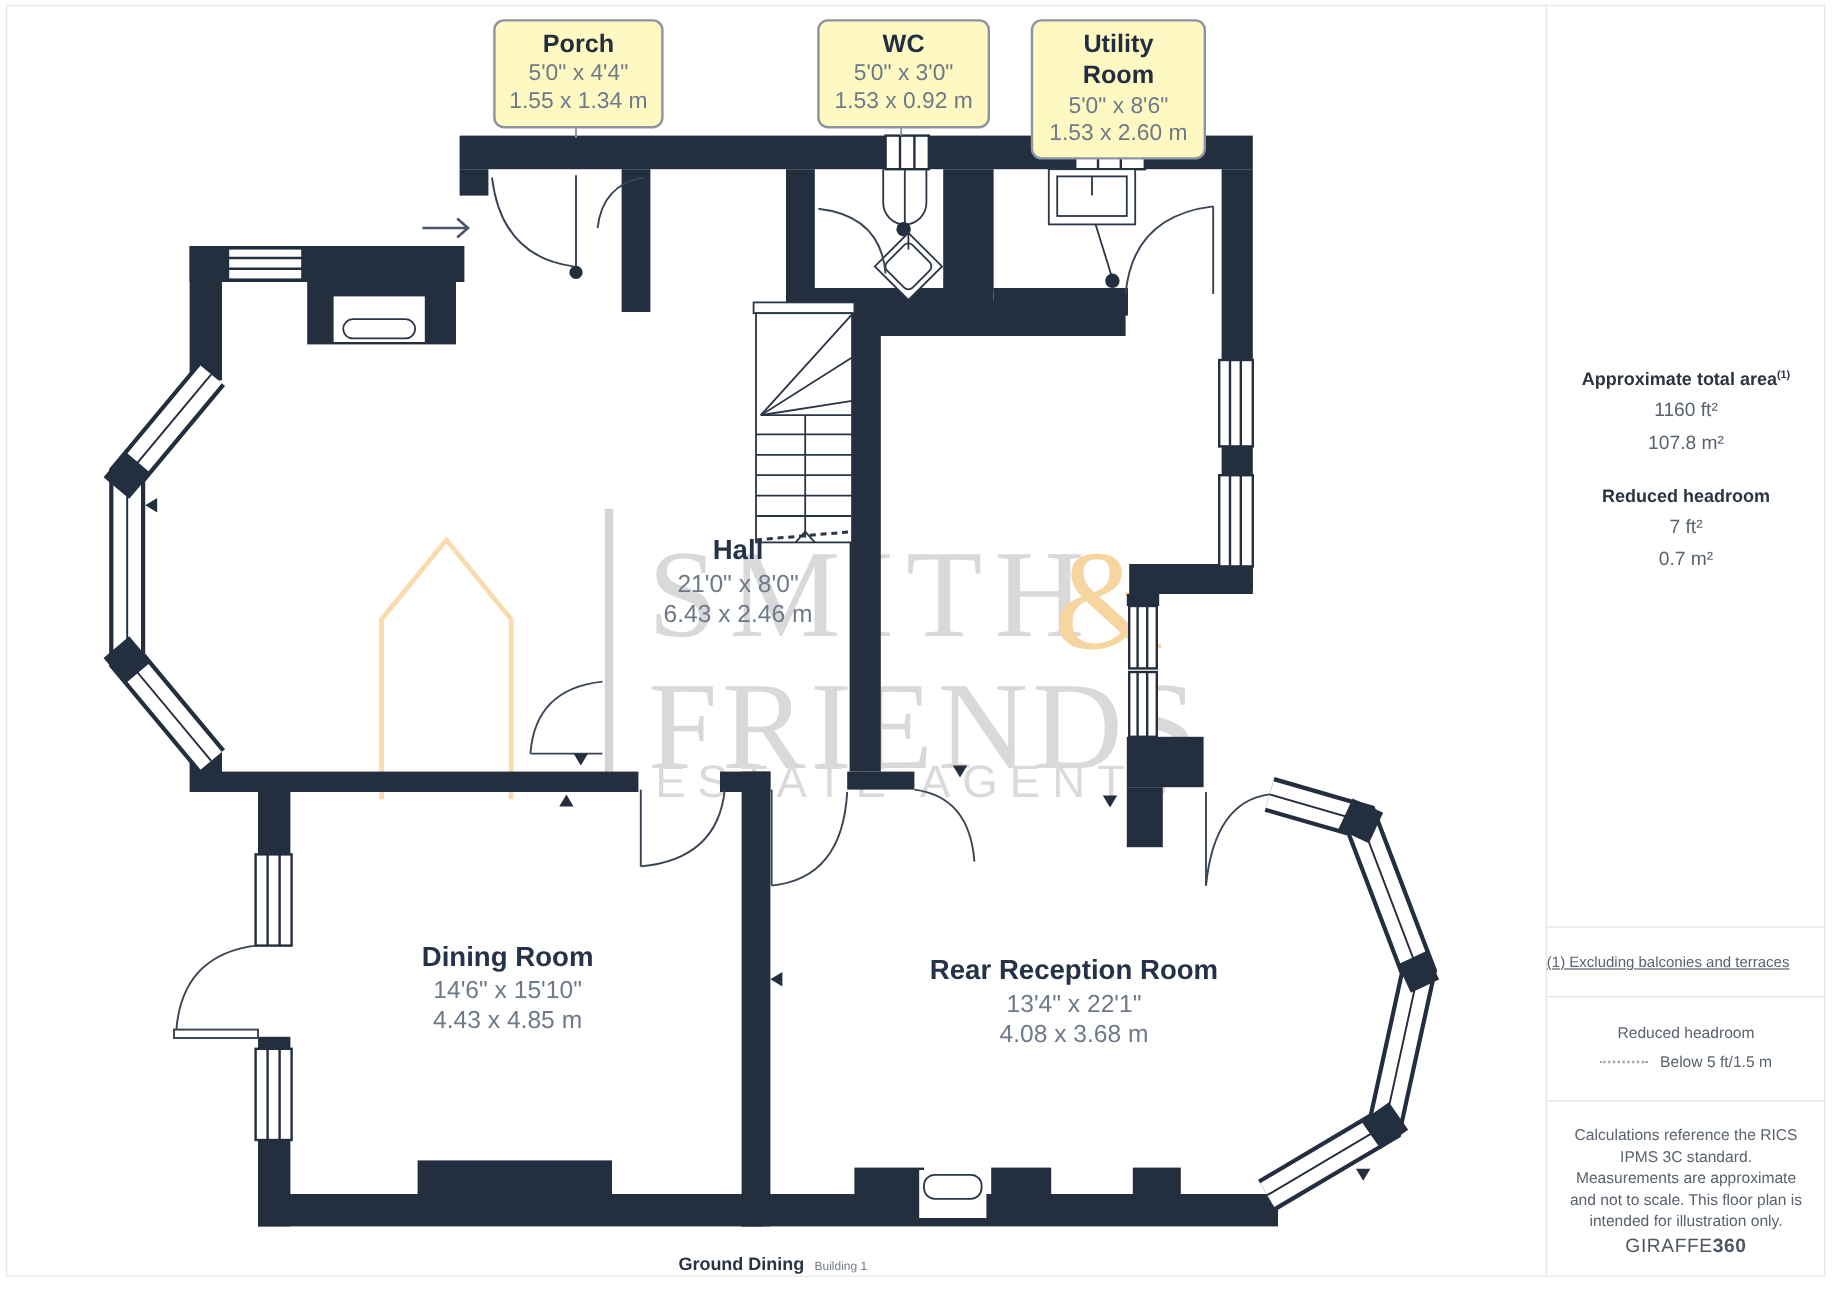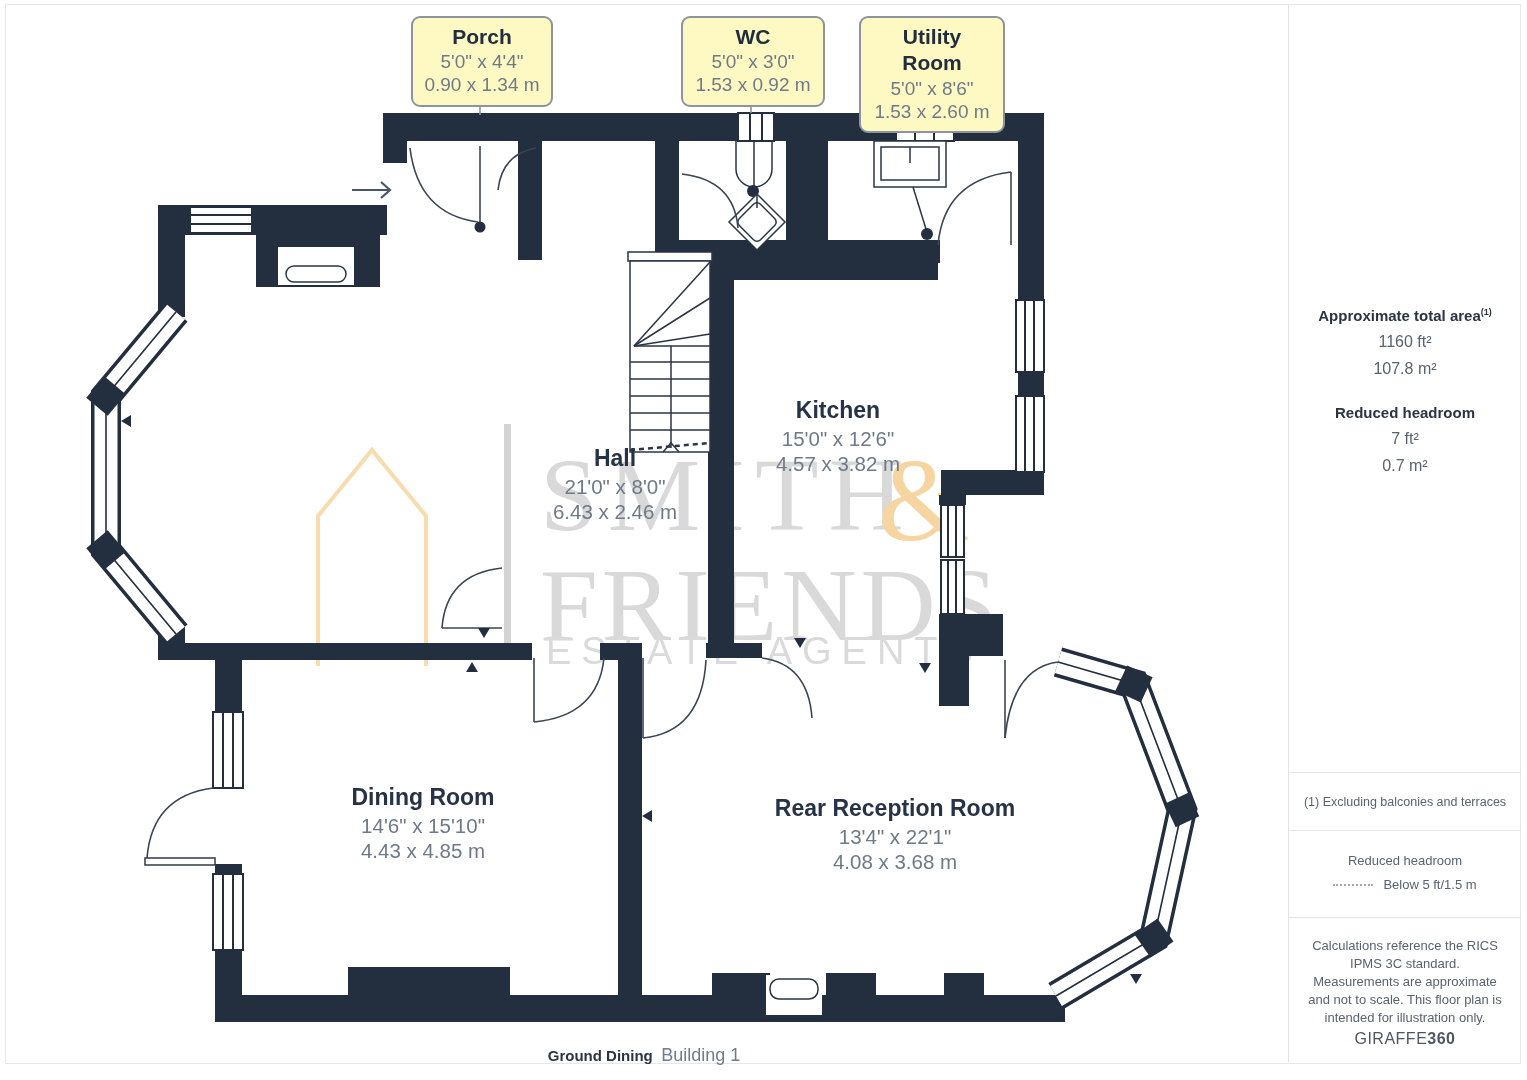--- a/index.html
+++ b/index.html
@@ -21,33 +21,33 @@
   .room-label .r-dim  { font-size:20.5px; color:#6f7a88; line-height:1.22; }
 
   
   .sidebar { position:absolute; left:1288px; top:4px; width:232px; height:1058px;
              border-left:1px solid #e3e3e3; }
   .sb-div { position:absolute; left:0; width:100%; height:0; border-top:1px solid #e3e3e3; }
   .area-block { position:absolute; top:303px; left:0; width:100%; text-align:center; color:#59636f; }
   .sb-title { font-weight:700; font-size:15px; color:#2b3442; }
   .sb-title sup { font-size:9px; }
   .sb-val { font-size:16px; margin-top:9px; }
-  .footnote { position:absolute; top:791px; width:100%; text-align:center; font-size:12.5px; color:#59636f; }
+  .footnote { position:absolute; top:791px; width:100%; text-align:left; font-size:12.5px; color:#59636f;text-decoration:underline; }
   .legend { position:absolute; top:849px; width:100%; text-align:center; font-size:13px; color:#59636f; }
   .legend .dash { display:inline-block; width:40px; border-top:2px dotted #a2a8b0; vertical-align:3px; margin-right:10px; }
   .disclaimer { position:absolute; top:933px; left:17px; width:198px; text-align:center;
                 font-size:13px; line-height:1.38; color:#59636f; }
   .brand { position:absolute; top:1026px; width:100%; text-align:center; font-size:16px;
            letter-spacing:0.5px; color:#4e5761; }
   .brand b { font-weight:700; }
 
   
   .footer-caption { position:absolute; top:1045px; left:0; width:1288px; text-align:center; z-index:3; }
   .footer-caption .fc-floor { font-weight:700; font-size:15px; color:#2b3442; }
-  .footer-caption .fc-build { font-size:18px; color:#717c8a; margin-left:4px; }
+  .footer-caption .fc-build { font-size:10px; color:#717c8a; margin-left:4px; }
 </style>
 </head>
 <body>
 
 <div class="page">
   <div class="frame"></div>
 
   <svg width="1527" height="1080" viewBox="0 0 1527 1080">
     <g opacity="1">
       <path d="M 318 666 L 318 516 L 372 450 L 426 516 L 426 666" fill="none" stroke="#f8dcae" stroke-width="4"></path>
@@ -257,42 +257,37 @@
     <g stroke="#8d949f" stroke-width="1.6">
       <line x1="480" y1="97" x2="480" y2="115"></line>
       <line x1="751" y1="97" x2="751" y2="113"></line>
       <line x1="930" y1="97" x2="930" y2="113"></line>
     </g>
   </svg>
 
   <div class="callout" style="left:411px; width:118px;">
     <div class="c-name">Porch</div>
     <div class="c-dim">5'0" x 4'4"</div>
-    <div class="c-dim">0.90 x 1.34 m</div>
+    <div class="c-dim">1.55 x 1.34 m</div>
   </div>
   <div class="callout" style="left:681px; width:120px;">
     <div class="c-name">WC</div>
     <div class="c-dim">5'0" x 3'0"</div>
     <div class="c-dim">1.53 x 0.92 m</div>
   </div>
   <div class="callout" style="left:859px; width:122px;">
     <div class="c-name">Utility Room</div>
     <div class="c-dim">5'0" x 8'6"</div>
     <div class="c-dim">1.53 x 2.60 m</div>
   </div>
 
   <div class="room-label" style="left:615px; top:484px;">
     <div class="r-name">Hall</div>
     <div class="r-dim">21'0" x 8'0"</div>
     <div class="r-dim">6.43 x 2.46 m</div>
-  </div>
-  <div class="room-label" style="left:838px; top:436px;">
-    <div class="r-name">Kitchen</div>
-    <div class="r-dim">15'0" x 12'6"</div>
-    <div class="r-dim">4.57 x 3.82 m</div>
   </div>
   <div class="room-label" style="left:423px; top:823px;">
     <div class="r-name">Dining Room</div>
     <div class="r-dim">14'6" x 15'10"</div>
     <div class="r-dim">4.43 x 4.85 m</div>
   </div>
   <div class="room-label" style="left:895px; top:834px;">
     <div class="r-name">Rear Reception Room</div>
     <div class="r-dim">13'4" x 22'1"</div>
     <div class="r-dim">4.08 x 3.68 m</div>

